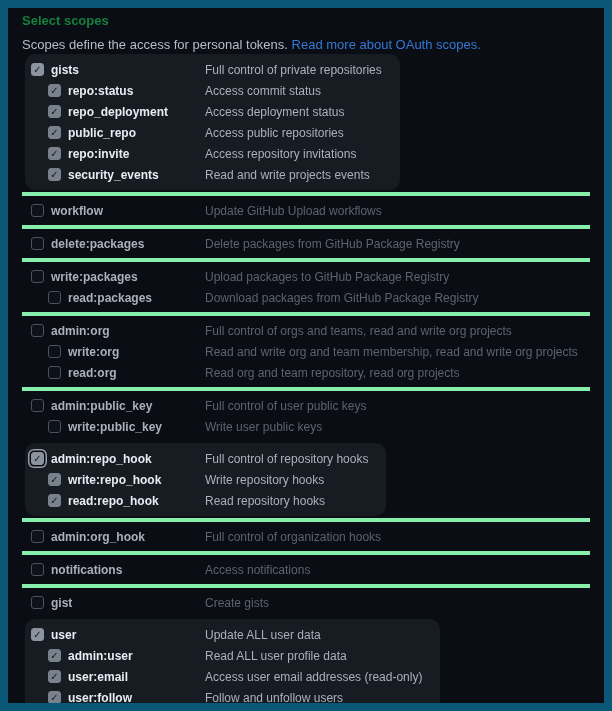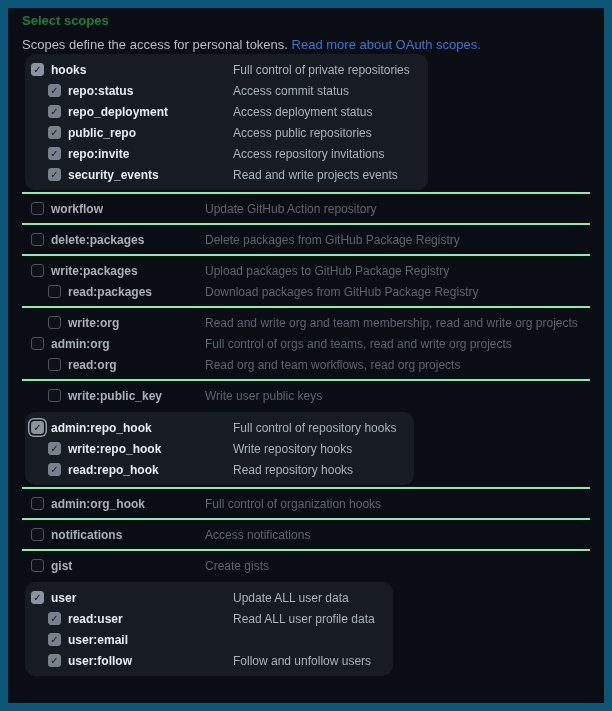--- a/index.html
+++ b/index.html
@@ -15,21 +15,21 @@
   .content { padding: 5px 14px 0 14px; }
   .page-title {
     color: #15803d; font-size: 13px; font-weight: 700;
     margin-bottom: 9px;
   }
   .subtitle { color: #b5bdc5; font-size: 13px; }
   .subtitle a { color: #3678d4; text-decoration: none; cursor: pointer; }
 
   .scopes-list { }
   .group { padding: 4px 0 4px 9px; }
-  .group.bordered { border-top: 2px solid #86efac; }
+  .group.bordered { border-top: 4px solid #86efac; }
   .group.highlight {
     background: #171b22;
     border-radius: 10px;
     width: fit-content;
     min-width: 350px;
     padding: 5px 18px 5px 6px;
     margin: 2px 0 2px 3px;
     border-top: none;
   }
   .row { display: flex; align-items: center; height: 21px; }
@@ -56,36 +56,36 @@
   .scope-label {
     flex: none; width: 154px;
     color: #a9b1b9; font-size: 12px; font-weight: 700;
     white-space: nowrap; overflow: hidden;
   }
   .row.child .scope-label { width: 137px; }
   .scope-desc {
     color: #5c646d; font-size: 12px; white-space: nowrap;
   }
   .highlight .scope-label { color: #e6edf3; }
-  .highlight .scope-desc { color: #a9b2bb; margin-left: 28px; }
+  .highlight .scope-desc { color: #a9b2bb; }
 </style>
 </head>
 <body>
 
 <div class="frame">
   <div class="content">
     <div class="page-title">Select scopes</div>
     <div class="subtitle"><span>Scopes define the access for personal tokens. </span><a>Read more about OAuth scopes.</a></div>
     <div class="scopes-list">
         <div class="group highlight">
           <div class="row top">
             <span class="checkbox checked">
               <span class="check-glyph">✓</span>
             </span>
-            <span class="scope-label">hooks</span>
+            <span class="scope-label">gists</span>
             <span class="scope-desc">Full control of private repositories</span>
           </div>
           <div class="row child">
             <span class="checkbox checked">
               <span class="check-glyph">✓</span>
             </span>
             <span class="scope-label">repo:status</span>
             <span class="scope-desc">Access commit status</span>
           </div>
           <div class="row child">
@@ -114,21 +114,21 @@
               <span class="check-glyph">✓</span>
             </span>
             <span class="scope-label">security_events</span>
             <span class="scope-desc">Read and write projects events</span>
           </div>
         </div>
         <div class="group bordered">
           <div class="row top">
             <span class="checkbox"></span>
             <span class="scope-label">workflow</span>
-            <span class="scope-desc">Update GitHub Action repository</span>
+            <span class="scope-desc">Update GitHub Upload workflows</span>
           </div>
         </div>
         <div class="group bordered">
           <div class="row top">
             <span class="checkbox"></span>
             <span class="scope-label">delete:packages</span>
             <span class="scope-desc">Delete packages from GitHub Package Registry</span>
           </div>
         </div>
         <div class="group bordered">
@@ -137,37 +137,42 @@
             <span class="scope-label">write:packages</span>
             <span class="scope-desc">Upload packages to GitHub Package Registry</span>
           </div>
           <div class="row child">
             <span class="checkbox"></span>
             <span class="scope-label">read:packages</span>
             <span class="scope-desc">Download packages from GitHub Package Registry</span>
           </div>
         </div>
         <div class="group bordered">
+          <div class="row top">
+            <span class="checkbox"></span>
+            <span class="scope-label">admin:org</span>
+            <span class="scope-desc">Full control of orgs and teams, read and write org projects</span>
+          </div>
           <div class="row child">
             <span class="checkbox"></span>
             <span class="scope-label">write:org</span>
             <span class="scope-desc">Read and write org and team membership, read and write org projects</span>
           </div>
-          <div class="row top">
-            <span class="checkbox"></span>
-            <span class="scope-label">admin:org</span>
-            <span class="scope-desc">Full control of orgs and teams, read and write org projects</span>
-          </div>
           <div class="row child">
             <span class="checkbox"></span>
             <span class="scope-label">read:org</span>
-            <span class="scope-desc">Read org and team workflows, read org projects</span>
-          </div>
-        </div>
-        <div class="group bordered">
+            <span class="scope-desc">Read org and team repository, read org projects</span>
+          </div>
+        </div>
+        <div class="group bordered">
+          <div class="row top">
+            <span class="checkbox"></span>
+            <span class="scope-label">admin:public_key</span>
+            <span class="scope-desc">Full control of user public keys</span>
+          </div>
           <div class="row child">
             <span class="checkbox"></span>
             <span class="scope-label">write:public_key</span>
             <span class="scope-desc">Write user public keys</span>
           </div>
         </div>
         <div class="group highlight">
           <div class="row top">
             <span class="checkbox checked focused">
               <span class="check-glyph">✓</span>
@@ -216,28 +221,29 @@
             <span class="checkbox checked">
               <span class="check-glyph">✓</span>
             </span>
             <span class="scope-label">user</span>
             <span class="scope-desc">Update ALL user data</span>
           </div>
           <div class="row child">
             <span class="checkbox checked">
               <span class="check-glyph">✓</span>
             </span>
-            <span class="scope-label">read:user</span>
+            <span class="scope-label">admin:user</span>
             <span class="scope-desc">Read ALL user profile data</span>
           </div>
           <div class="row child">
             <span class="checkbox checked">
               <span class="check-glyph">✓</span>
             </span>
             <span class="scope-label">user:email</span>
+            <span class="scope-desc">Access user email addresses (read-only)</span>
           </div>
           <div class="row child">
             <span class="checkbox checked">
               <span class="check-glyph">✓</span>
             </span>
             <span class="scope-label">user:follow</span>
             <span class="scope-desc">Follow and unfollow users</span>
           </div>
         </div>
       </div>

